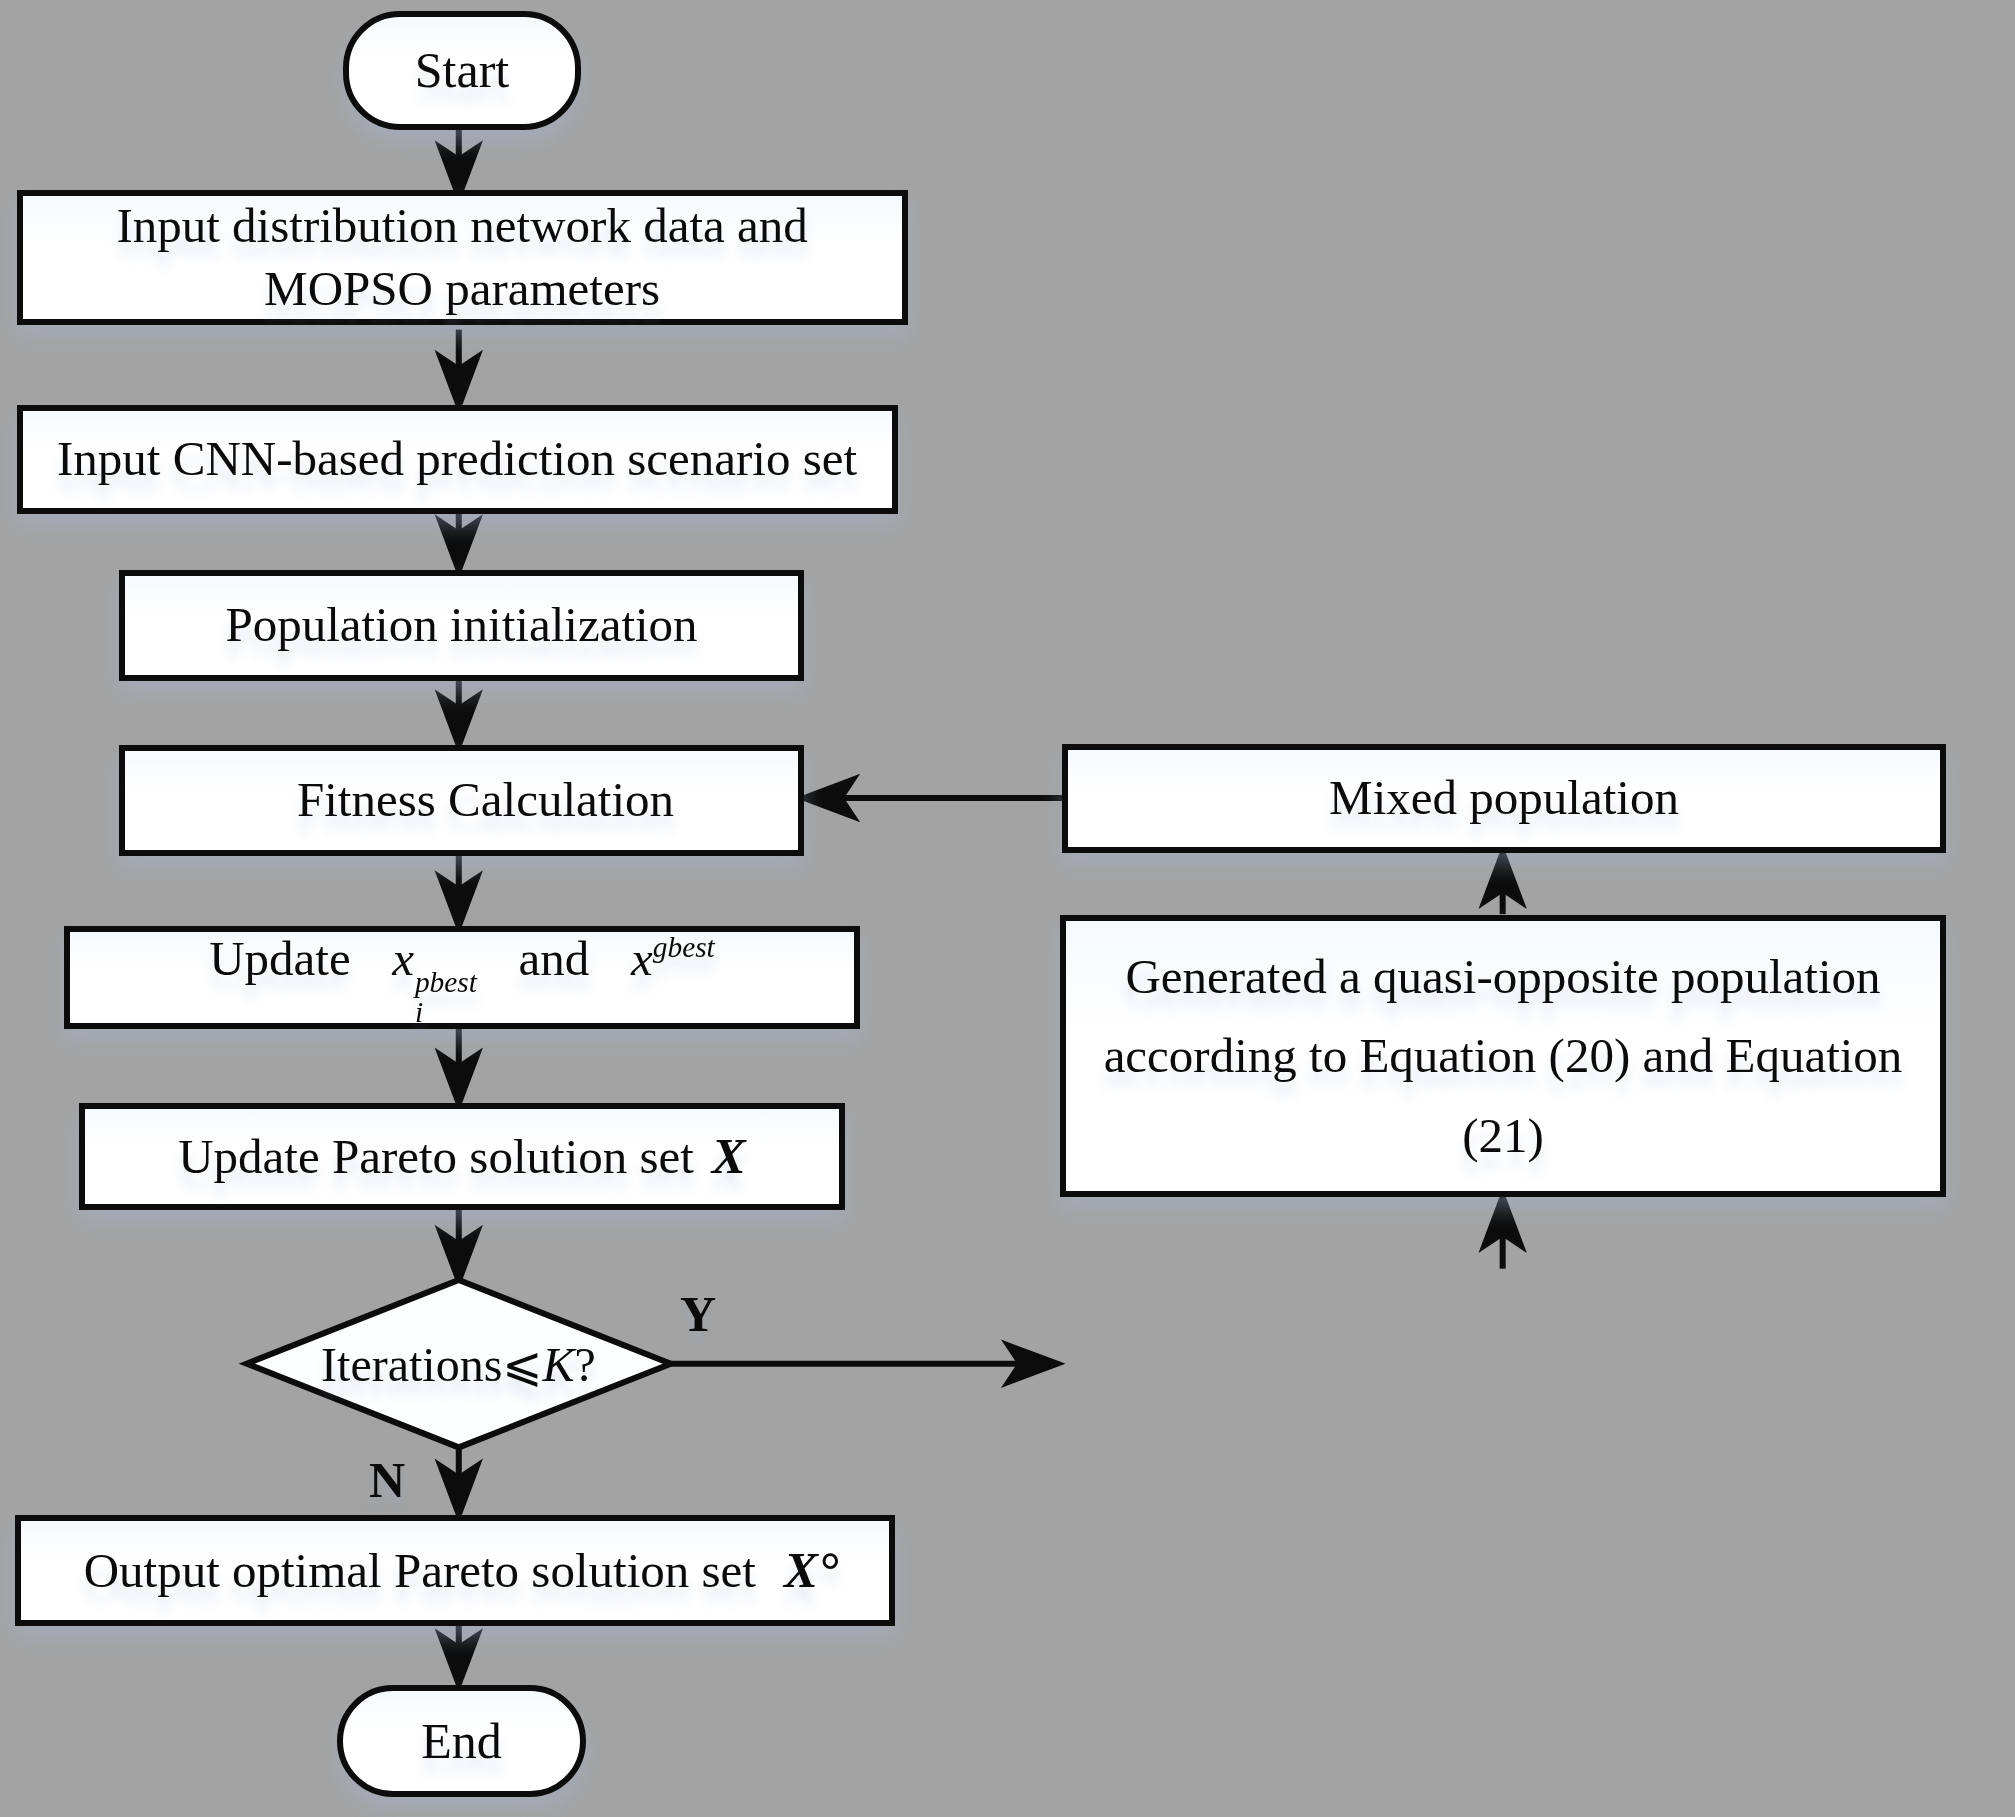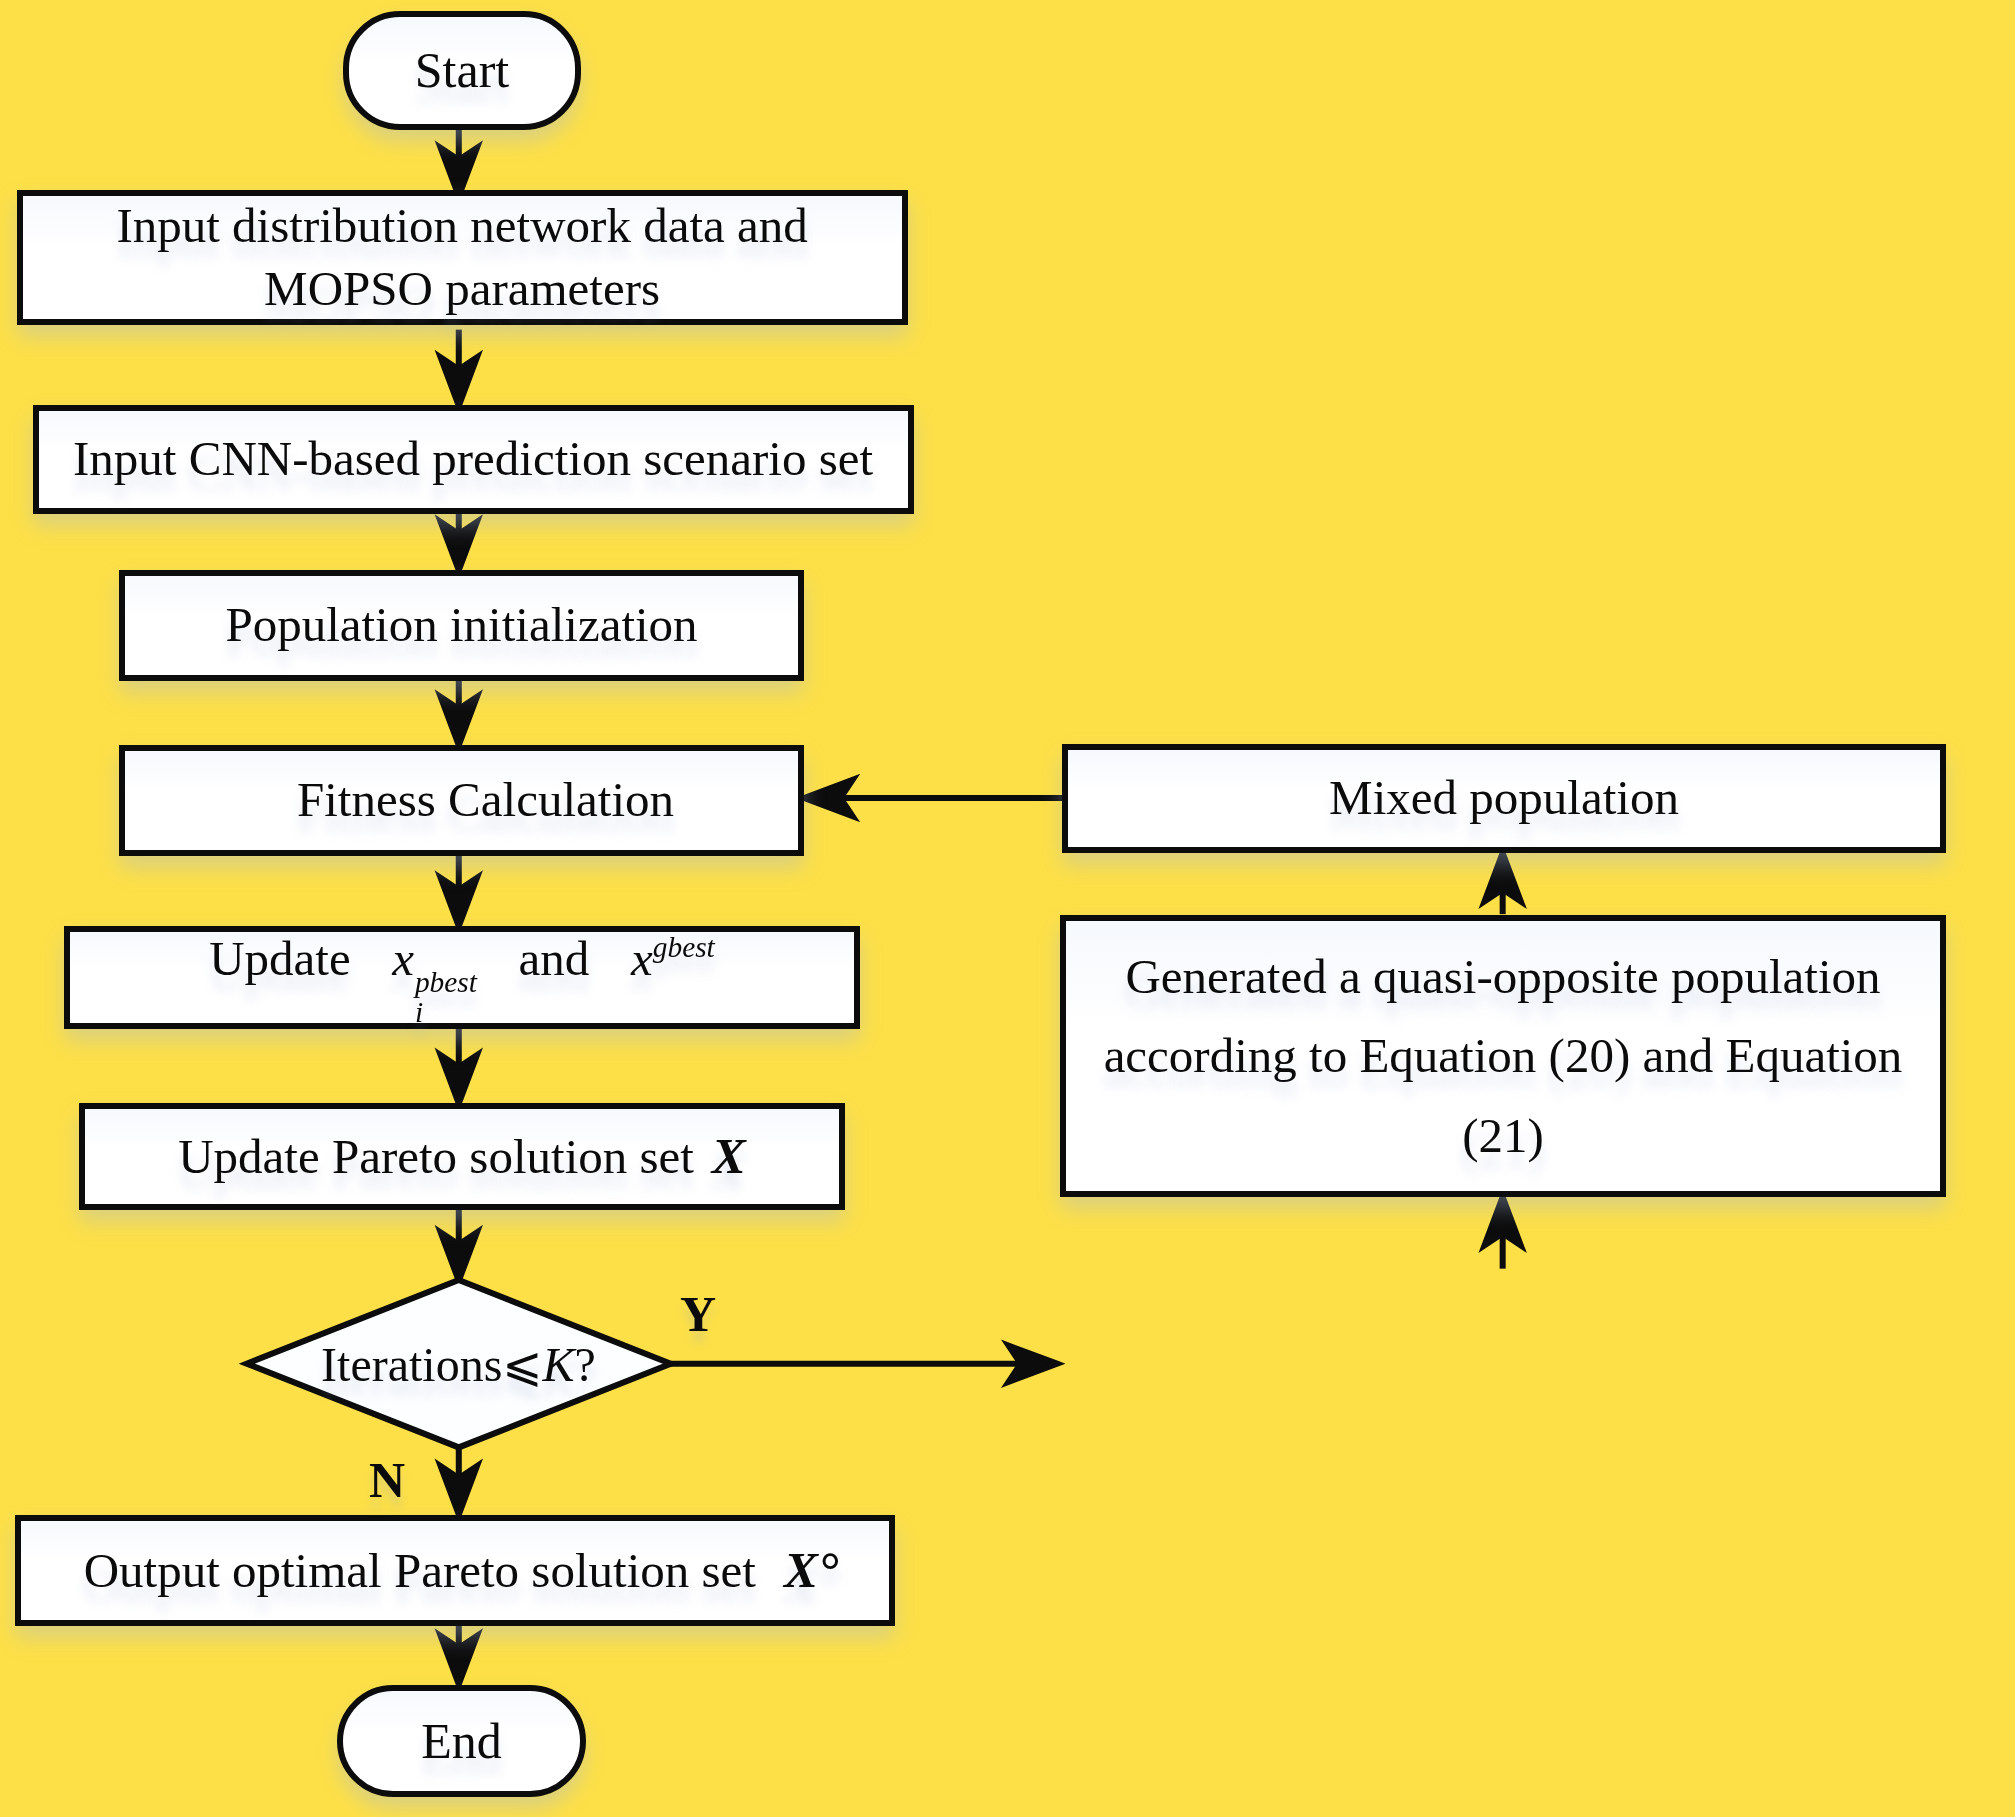--- a/index.html
+++ b/index.html
@@ -1,21 +1,21 @@
 <!DOCTYPE html>
 <html style="font-size:12px"><head>
 <meta charset="utf-8">
 <style>
   html,body{
     margin:0;padding:0;background:#ffffff;
     width:2015px;height:1817px;overflow:hidden;
     font-family:"Liberation Serif","DejaVu Serif",serif;
     color:#0b0b0b;
   }
-  #canvas{position:relative;width:2015px;height:1817px;background:#fde047;}
+  #canvas{position:relative;width:2015px;height:1817px;background:#a3a3a3;}
   svg.wires{position:absolute;left:0;top:0;z-index:1;pointer-events:none;}
   .node{
     position:absolute;z-index:2;box-sizing:border-box;
     display:flex;flex-direction:column;align-items:center;justify-content:center;
     text-align:center;
     background:linear-gradient(180deg,#f6f9fd 0%,#ffffff 42%,#ffffff 100%);
     border:6px solid #0c0c0c;
     font-size:49px;line-height:1.28;
     box-shadow:0 12px 19.6px rgba(165,185,215,0.38);
     text-shadow:0 15px 10.6px rgba(150,170,205,0.28);
@@ -98,21 +98,21 @@
 
   <div class="node terminal" style="left:343px;top:10.6px;width:238px;height:119px;">
     <span>Start</span>
   </div>
 
   <div class="node" style="left:16.6px;top:190px;width:891px;height:135px;">
     <span>Input distribution network data and</span>
     <span>MOPSO parameters</span>
   </div>
 
-  <div class="node" style="left:16.6px;top:405px;width:881px;height:109px;margin-left:16px;">
+  <div class="node" style="left:16.6px;top:405px;width:881px;height:109px;">
     <span>Input CNN-based prediction scenario set</span>
   </div>
 
   <div class="node" style="left:119px;top:570px;width:685px;height:111px;">
     <span>Population initialization</span>
   </div>
 
   <div class="node" style="left:119px;top:745px;width:685px;height:111px;padding-left:48px;">
     <span>Fitness Calculation</span>
   </div>

